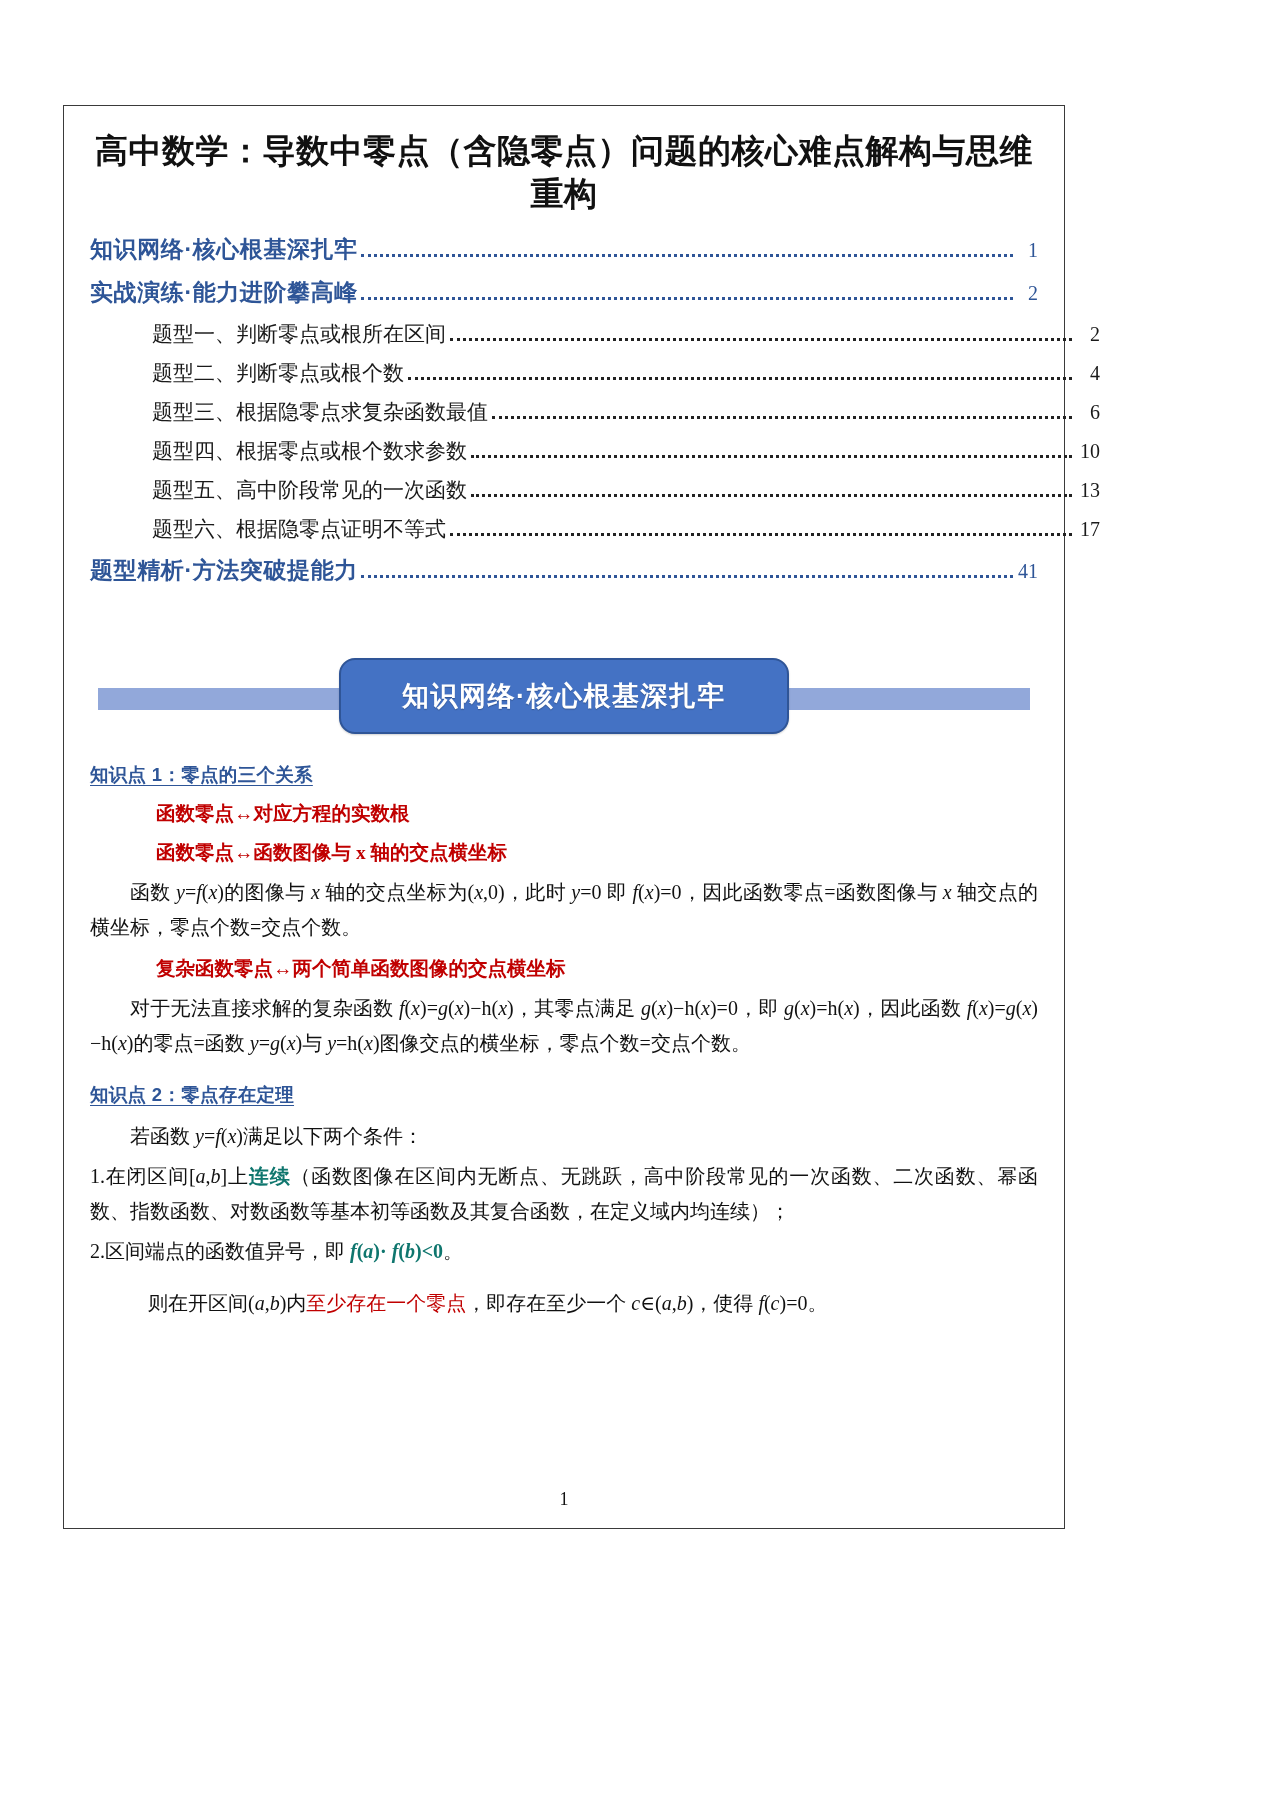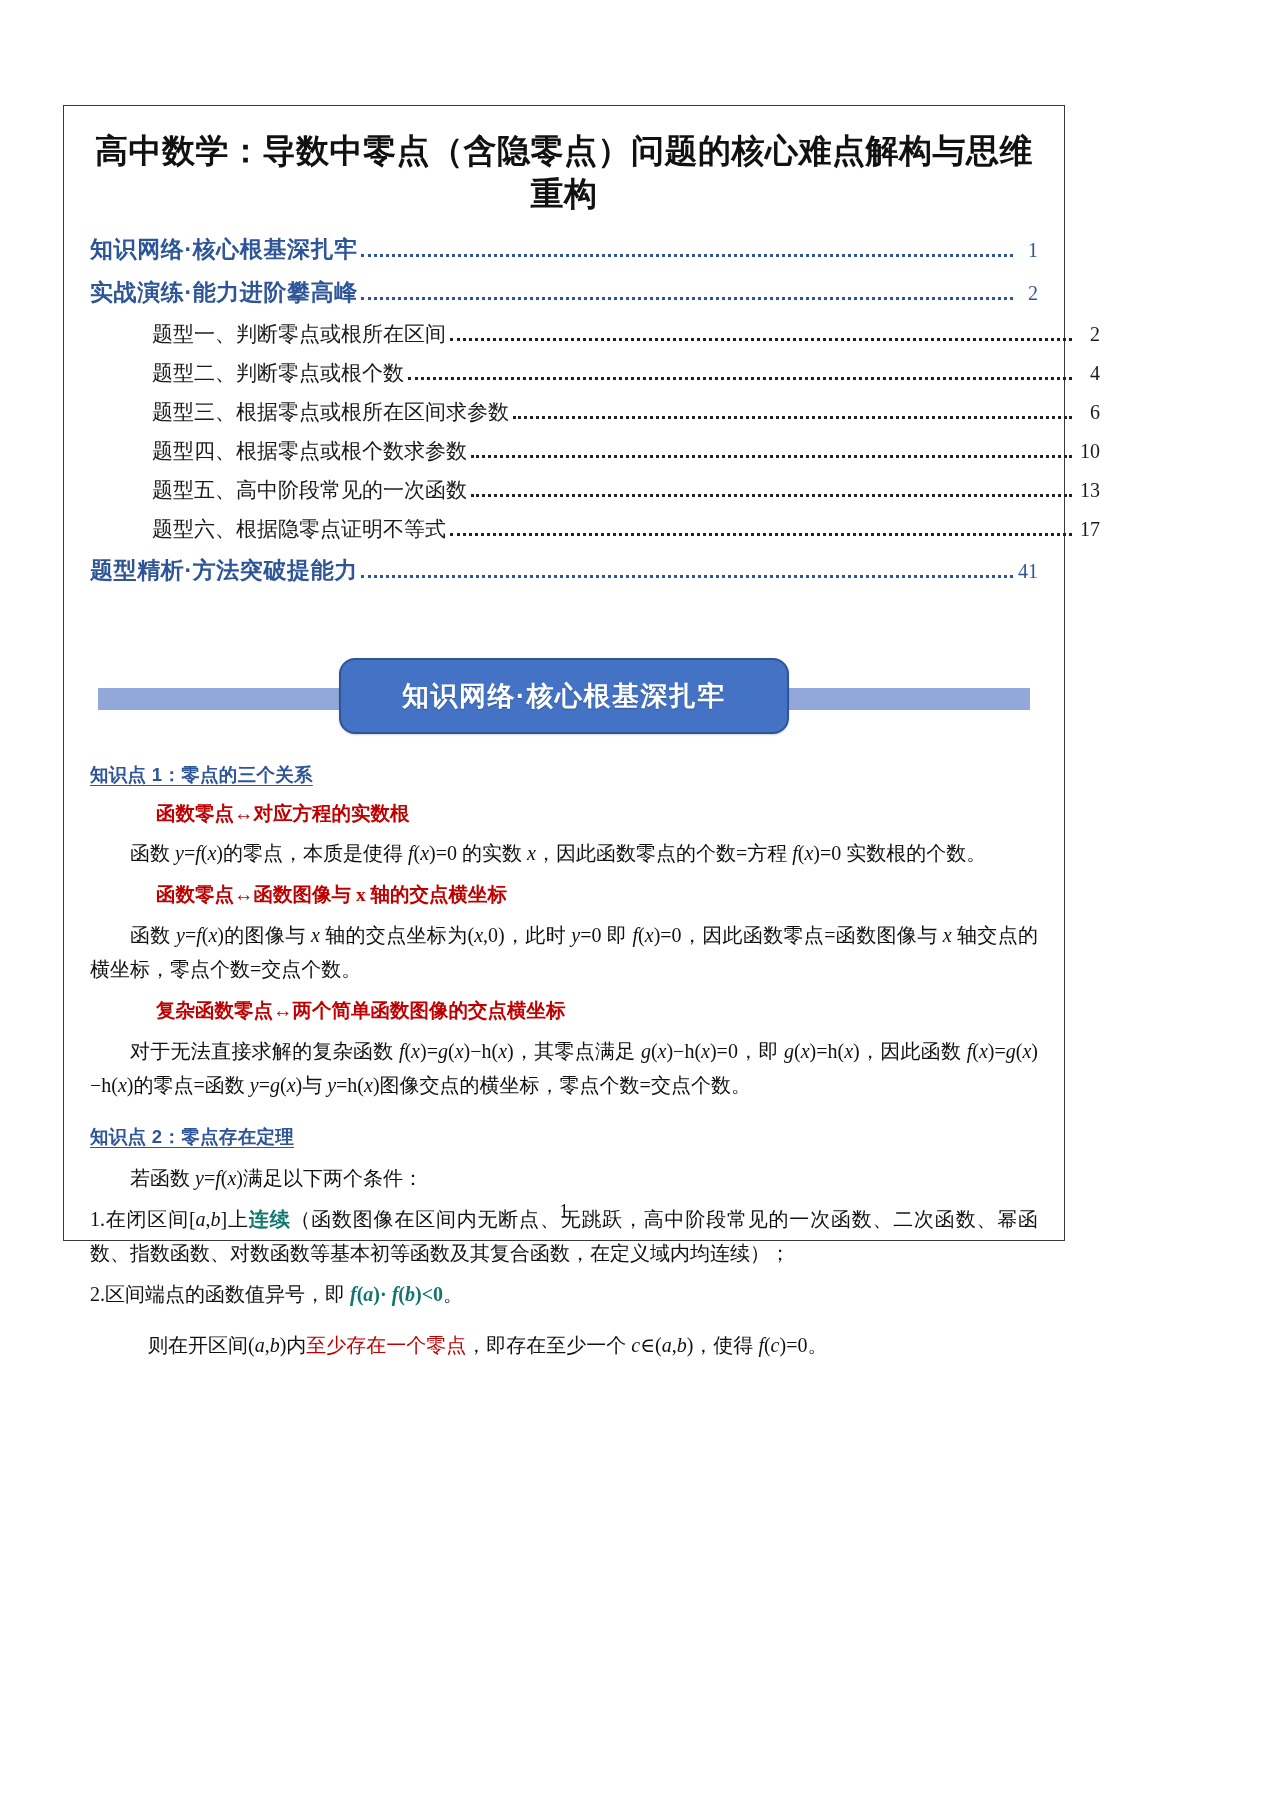--- a/index.html
+++ b/index.html
@@ -15,21 +15,21 @@
     position: relative;
     overflow: hidden;
   }
 
   
   .page-sheet {
     position: absolute;
     left: 63px;
     top: 105px;
     width: 1002px;
-    height: 1136px;
+    height: 1424px;
     border: 1.5px solid #3a3a3a;
     box-sizing: border-box;
     background: #fff;
   }
   .page-inner {
     padding: 18px 26px 0 26px;
   }
 
   
   .doc-title {
@@ -214,21 +214,21 @@
         <span class="toc-label">题型一、判断零点或根所在区间</span>
         <span class="toc-dots"></span>
         <span class="toc-page">2</span>
       </div>
       <div class="toc-row toc-l2">
         <span class="toc-label">题型二、判断零点或根个数</span>
         <span class="toc-dots"></span>
         <span class="toc-page">4</span>
       </div>
       <div class="toc-row toc-l2">
-        <span class="toc-label">题型三、根据零点或根所在区间求参数</span>
+        <span class="toc-label">题型三、根据隐零点求复杂函数最值</span>
         <span class="toc-dots"></span>
         <span class="toc-page">6</span>
       </div>
       <div class="toc-row toc-l2">
         <span class="toc-label">题型四、根据零点或根个数求参数</span>
         <span class="toc-dots"></span>
         <span class="toc-page">10</span>
       </div>
       <div class="toc-row toc-l2">
         <span class="toc-label">题型五、高中阶段常见的一次函数</span>
@@ -252,21 +252,20 @@
     <div class="banner-wrap">
       <div class="banner-bar"></div>
       <div class="banner-box">
         <span class="banner-text">知识网络·核心根基深扎牢</span>
       </div>
     </div>
 
     <div class="kp-heading">知识点 1：零点的三个关系</div>
 
     <div class="sub-red">函数零点↔对应方程的实数根</div>
-    <div class="para indent">函数 <i>y</i>=<i>f</i>(<i>x</i>)的零点，本质是使得 <i>f</i>(<i>x</i>)=0 的实数 <i>x</i>，因此函数零点的个数=方程 <i>f</i>(<i>x</i>)=0 实数根的个数。</div>
 
     <div class="sub-red">函数零点↔函数图像与 x 轴的交点横坐标</div>
     <div class="para indent">函数 <i>y</i>=<i>f</i>(<i>x</i>)的图像与 <i>x</i> 轴的交点坐标为(<i>x</i>,0)，此时 <i>y</i>=0 即 <i>f</i>(<i>x</i>)=0，因此函数零点=函数图像与 <i>x</i> 轴交点的横坐标，零点个数=交点个数。</div>
 
     <div class="sub-red">复杂函数零点↔两个简单函数图像的交点横坐标</div>
     <div class="para indent">对于无法直接求解的复杂函数 <i>f</i>(<i>x</i>)=<i>g</i>(<i>x</i>)−h(<i>x</i>)，其零点满足 <i>g</i>(<i>x</i>)−h(<i>x</i>)=0，即 <i>g</i>(<i>x</i>)=h(<i>x</i>)，因此函数 <i>f</i>(<i>x</i>)=<i>g</i>(<i>x</i>)−h(<i>x</i>)的零点=函数 <i>y</i>=<i>g</i>(<i>x</i>)与 <i>y</i>=h(<i>x</i>)图像交点的横坐标，零点个数=交点个数。</div>
 
     <div class="kp-heading">知识点 2：零点存在定理</div>
 
     <div class="para indent">

